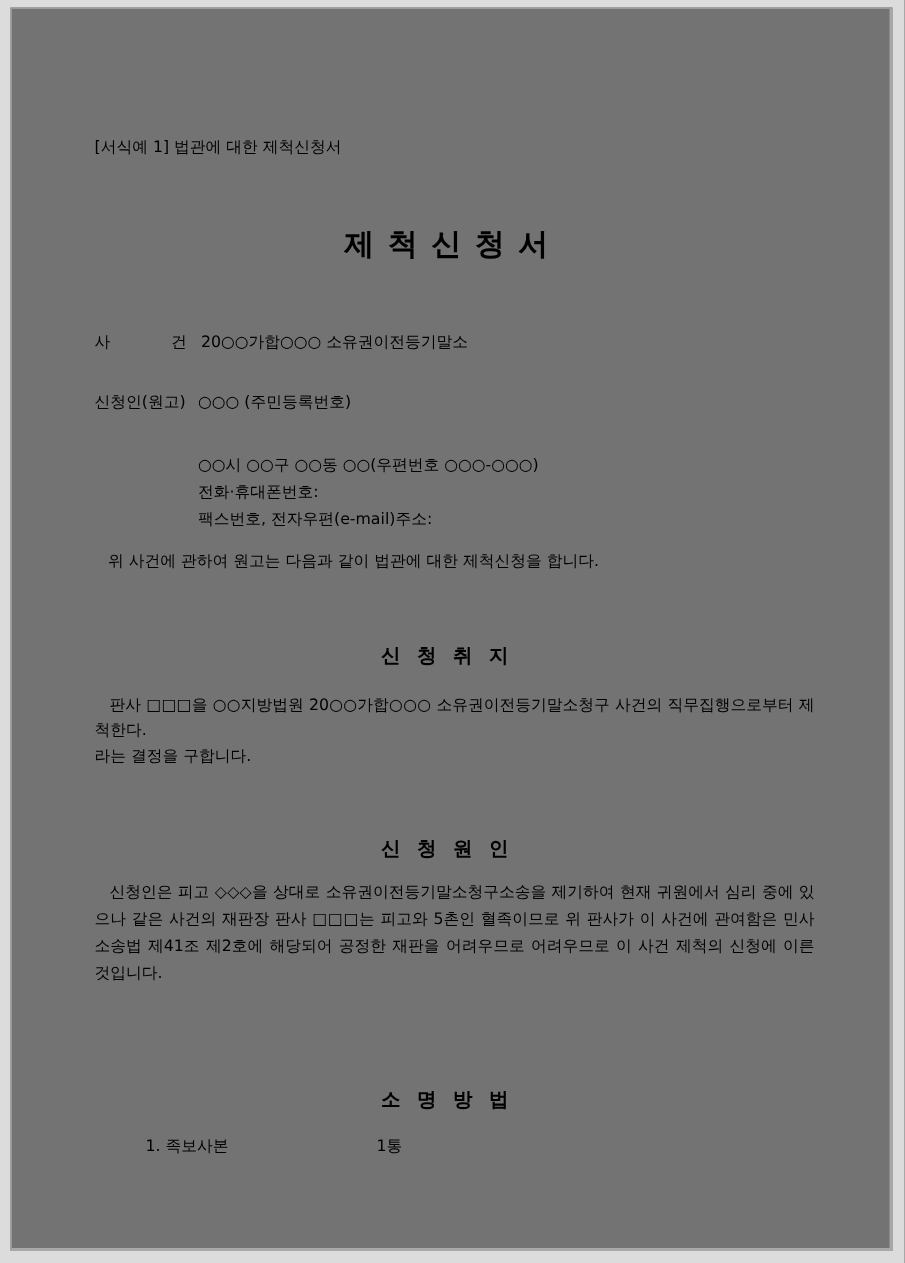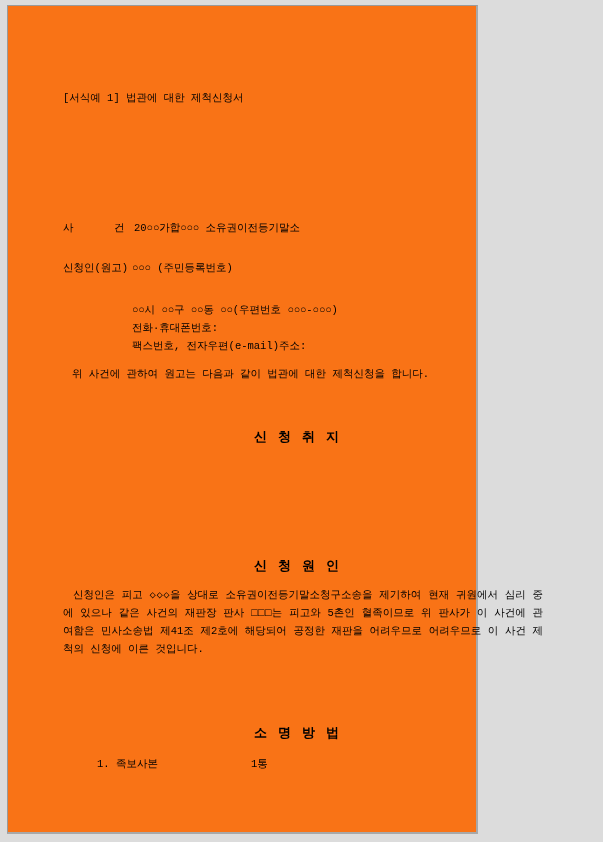--- a/index.html
+++ b/index.html
@@ -7,28 +7,27 @@
     width: 603px; height: 842px;
     background: #dcdcdc;
     position: relative;
     overflow: hidden;
     font-family: "DejaVu Sans", "Liberation Sans", sans-serif;
     color: #000;
   }
   .page {
     position: absolute;
     left: 7px; top: 5px;
-    width: 471px; height: 829px;
-    background: #f97316;
+    width: 588px; height: 829px;
+    background: #737373;
     border-top: 1px solid #9a9a9a;
     border-left: 1px solid #9a9a9a;
     border-right: 2px solid #a8a8a8;
     border-bottom: 2px solid #a8a8a8;
     box-sizing: border-box;
-    font-family: Liberation Mono, monospace;
   }
   .abs { position: absolute; white-space: nowrap; font-size: 10.5px; line-height: 13px; }
   .form-label { left: 55px; top: 86px; }
   .title {
     left: 0; width: 588px; top: 144px; text-align: center;
     font-size: 20px; line-height: 24px; font-weight: bold; letter-spacing: 9px;
   }
   .row-case-label1 { left: 55px; top: 216px; }
   .row-case-label2 { left: 106px; top: 216px; }
   .row-case-value { left: 126px; top: 216px; }
@@ -50,34 +49,39 @@
   .evidence-item { left: 55px; top: 752px; margin-left: 34px; }
   .evidence-count { left: 219px; top: 752px; margin-left: 24px; }
 </style>
 </head>
 <body>
 
 <div class="page">
 
   <div class="abs form-label">[서식예 1] 법관에 대한 제척신청서</div>
 
+  <div class="abs title">제척신청서</div>
 
   <div class="abs row-case-label1">사</div>
   <div class="abs row-case-label2">건</div>
   <div class="abs row-case-value">20○○가합○○○  소유권이전등기말소</div>
 
   <div class="abs applicant-label">신청인(원고)</div>
   <div class="abs applicant-name">○○○ (주민등록번호)</div>
   <div class="abs applicant-line" style="top:274px;">○○시 ○○구 ○○동 ○○(우편번호 ○○○-○○○)</div>
   <div class="abs applicant-line" style="top:292px;">전화·휴대폰번호:</div>
   <div class="abs applicant-line" style="top:310px;">팩스번호, 전자우편(e-mail)주소:</div>
 
   <div class="abs section-title" style="top:424px;">신청취지</div>
 
   <div class="abs intro">위 사건에 관하여 원고는 다음과 같이 법관에 대한 제척신청을 합니다.</div>
+  <div class="para" style="top:456px;">
+    <p class="indent">판사 □□□을 ○○지방법원 20○○가합○○○  소유권이전등기말소청구 사건의 직무집행으로부터 제척한다.</p>
+    <p>라는 결정을 구합니다.</p>
+  </div>
 
   <div class="abs section-title" style="top:553px;">신청원인</div>
   <div class="para" style="top:580px; line-height:18px;">
     <p class="indent">신청인은 피고 ◇◇◇을 상대로 소유권이전등기말소청구소송을 제기하여 현재 귀원에서 심리 중에 있으나 같은 사건의 재판장 판사 □□□는 피고와 5촌인 혈족이므로 위 판사가 이 사건에 관여함은 민사소송법 제41조 제2호에 해당되어 공정한 재판을 어려우므로 어려우므로 이 사건 제척의 신청에 이른 것입니다.</p>
   </div>
 
   <div class="abs section-title" style="top:720px;">소명방법</div>
   <div class="abs evidence-item">1. 족보사본</div>
   <div class="abs evidence-count">1통</div>
 

